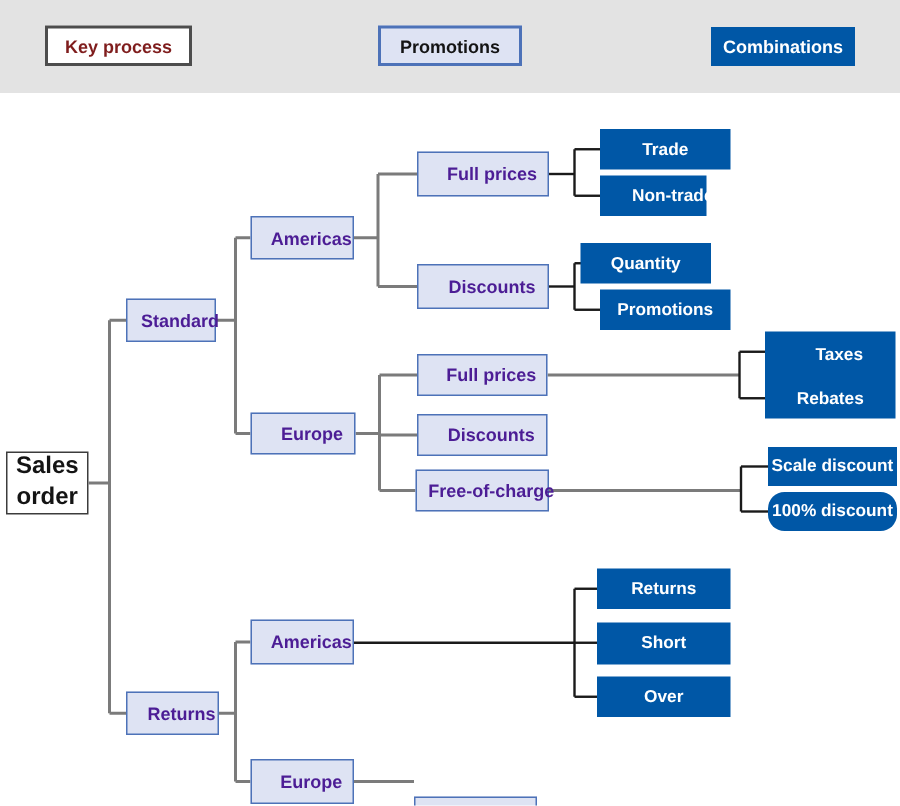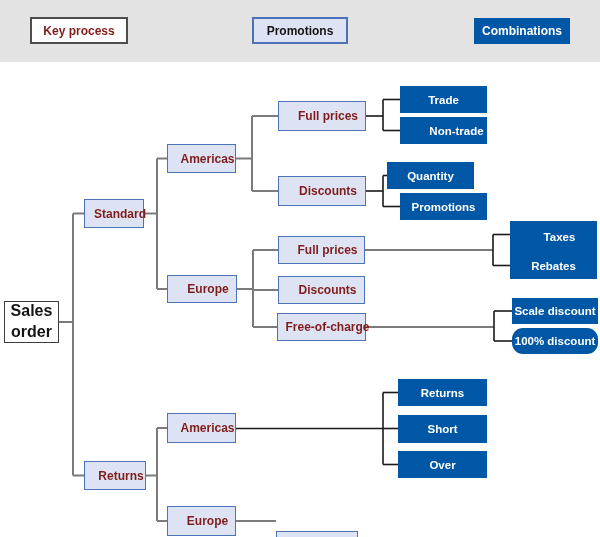--- a/index.html
+++ b/index.html
@@ -23,21 +23,21 @@
   .legend-key{left:30px;top:17px;width:98px;height:27px;background:#fff;border:2px solid #4d4d4d;color:#7f1d1d;}
   .legend-var{left:252px;top:17px;width:96px;height:27px;background:var(--vfill);border:2px solid var(--vborder);color:#141414;}
   .legend-comb{left:474px;top:18px;width:96px;height:26px;background:var(--cblue);color:#ffffff;}
   #wires{position:absolute;left:0;top:0;z-index:1;}
   .node{
     position:absolute;display:flex;align-items:center;justify-content:center;
     font-weight:bold;font-size:11.5px;box-sizing:border-box;z-index:2;
     white-space:nowrap;text-align:center;
   }
   .node.key{background:#ffffff;border:1.5px solid #3c3c3c;color:#141414;white-space:normal;line-height:1.3;font-size:16px;}
-  .node.variation{background:var(--vfill);border:1.5px solid var(--vborder);color:#7f1d1d;font-size:12px;padding-left:12px;}
+  .node.variation{background:var(--vfill);border:1.5px solid var(--vborder);color:#4c1d95;font-size:12px;padding-left:12px;}
   .node.combination{background:var(--cblue);color:#ffffff;}
 </style>
 </head>
 <body>
 
 <div class="strip"></div>
 
 <div class="legend-box legend-key">Key process</div>
 <div class="legend-box legend-var">Promotions</div>
 <div class="legend-box legend-comb">Combinations</div>
@@ -96,21 +96,21 @@
     <div class="node variation" style="left: 167px; top: 275px; width: 70px; height: 28px;">Europe</div>
     <div class="node variation" style="left: 278px; top: 101px; width: 88px; height: 30px;">Full prices</div>
     <div class="node variation" style="left: 278px; top: 176px; width: 88px; height: 30px;">Discounts</div>
     <div class="node variation" style="left: 278px; top: 236px; width: 87px; height: 28px;">Full prices</div>
     <div class="node variation" style="left: 278px; top: 276px; width: 87px; height: 28px;">Discounts</div>
     <div class="node variation" style="left: 277px; top: 313px; width: 89px; height: 28px;">Free-of-charge</div>
     <div class="node variation" style="left: 167px; top: 413px; width: 69px; height: 30px;">Americas</div>
     <div class="node variation" style="left: 167px; top: 506px; width: 69px; height: 30px;">Europe</div>
     <div class="node variation" style="left: 276px; top: 531px; width: 82px; height: 30px;">RGAs</div>
     <div class="node combination" style="left: 400px; top: 86px; width: 87px; height: 27px;">Trade</div>
-    <div class="node combination" style="left: 400px; top: 117px; width: 87px; height: 27px; padding-left: 26px;">Non-trade</div>
+    <div class="node combination" style="left: 400px; top: 117px; width: 71px; height: 27px; padding-left: 26px;">Non-trade</div>
     <div class="node combination" style="left: 387px; top: 162px; width: 87px; height: 27px;">Quantity</div>
     <div class="node combination" style="left: 400px; top: 193px; width: 87px; height: 27px;">Promotions</div>
     <div class="node combination" style="left: 510px; top: 221px; width: 87px; height: 31px; padding-left: 12px;">Taxes</div>
     <div class="node combination" style="left: 510px; top: 252px; width: 87px; height: 27px;">Rebates</div>
     <div class="node combination" style="left: 512px; top: 298px; width: 86px; height: 26px;">Scale discount</div>
     <div class="node combination" style="left: 512px; top: 328px; width: 86px; height: 26px; border-radius: 11px;">100% discount</div>
     <div class="node combination" style="left: 398px; top: 379px; width: 89px; height: 27px;">Returns</div>
     <div class="node combination" style="left: 398px; top: 415px; width: 89px; height: 28px;">Short</div>
     <div class="node combination" style="left: 398px; top: 451px; width: 89px; height: 27px;">Over</div>
   </div>

